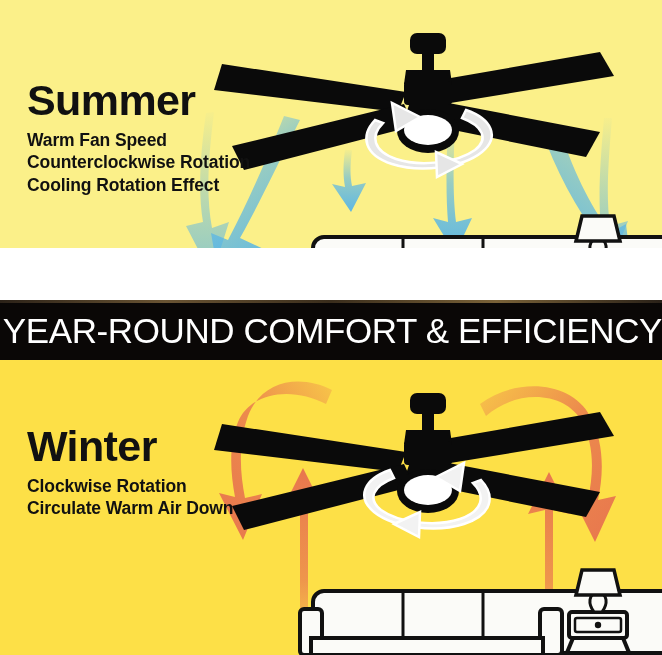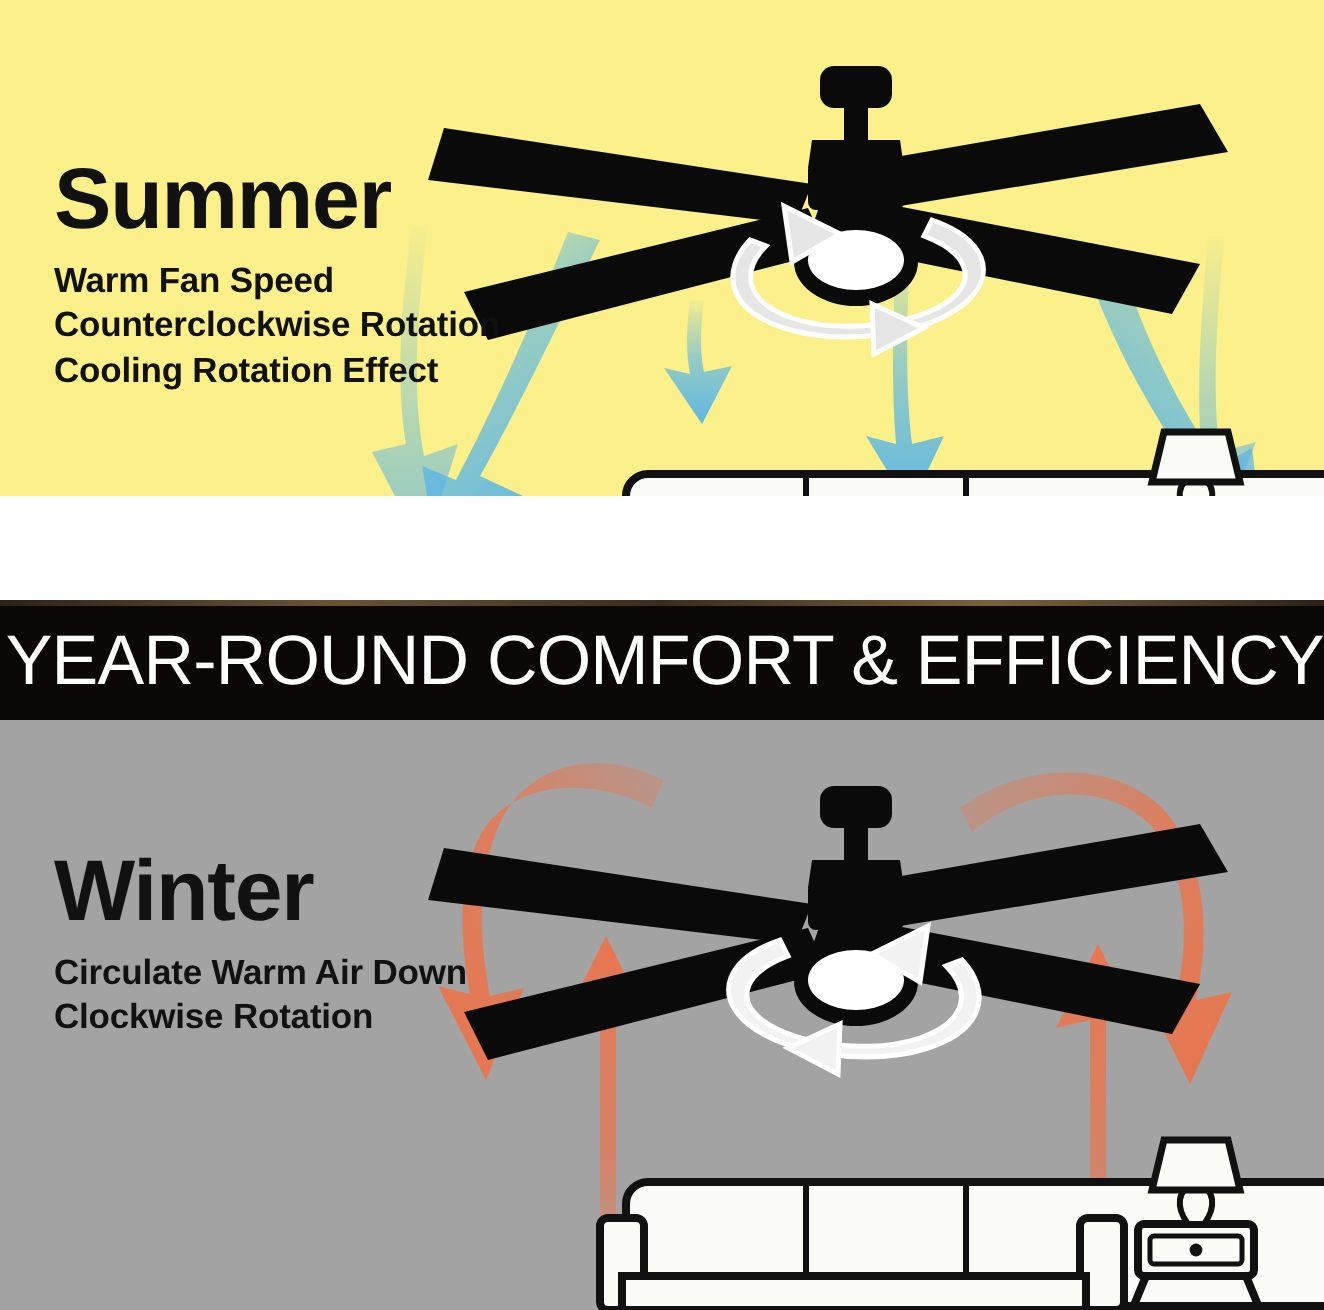--- a/index.html
+++ b/index.html
@@ -6,21 +6,21 @@
   body{
     width:662px;height:655px;overflow:hidden;
     font-family:"Liberation Sans","DejaVu Sans",sans-serif;
     background:#ffffff;
   }
   #infographic{position:relative;width:662px;height:655px;overflow:hidden;}
 
   
   .panel{position:absolute;left:0;width:662px;overflow:hidden;}
   #summer-panel{top:0;height:248px;background:#fbf089;}
-  #winter-panel{top:360px;height:295px;background:#a3a3a3;}
+  #winter-panel{top:360px;height:295px;background:#fde047;}
 
   .scene{position:absolute;inset:0;}
   .scene svg{position:absolute;left:0;top:0;}
 
   
   .textblock{position:absolute;z-index:40;}
   #summer-text{left:27px;top:79px;}
   #winter-text{left:27px;top:425px;}
   .season-title{
     font-size:43px;font-weight:bold;color:#111111;
@@ -261,18 +261,18 @@
                      C 483 151, 486 136, 473 123 Z" fill="#f2f2f2" stroke="#ffffff" stroke-width="2.5"></path>
             <path d="M464 103 L 460 131 L 436 117 Z" fill="#f2f2f2" stroke="#ffffff" stroke-width="2.5"></path>
             <path d="M394 164 L 420 152 L 419 177 Z" fill="#f2f2f2" stroke="#ffffff" stroke-width="2.5"></path>
           </g>
         </g>
       </svg>
     </div>
 
     <div class="textblock" id="winter-text" style="left:27px;top:65px;">
       <div class="season-title">Winter</div>
+      <div class="bullet">Clockwise Rotation</div>
       <div class="bullet">Circulate Warm Air Down</div>
-      <div class="bullet">Clockwise Rotation</div>
     </div>
   </div>
 
 </div>
 
 </body></html>

